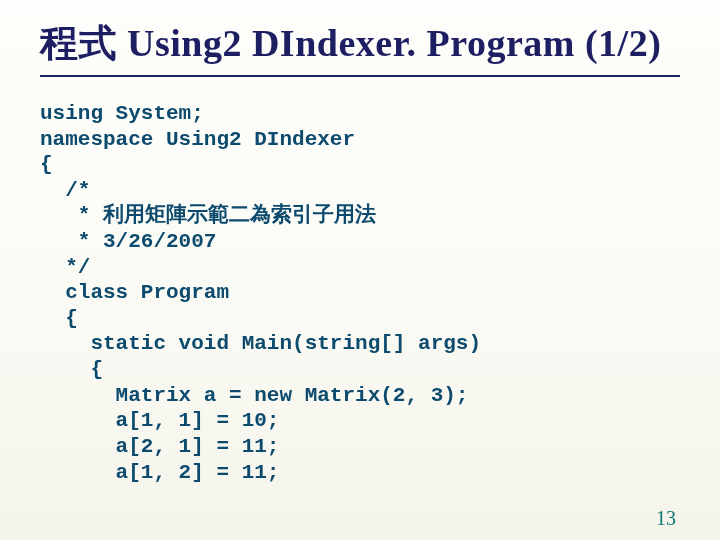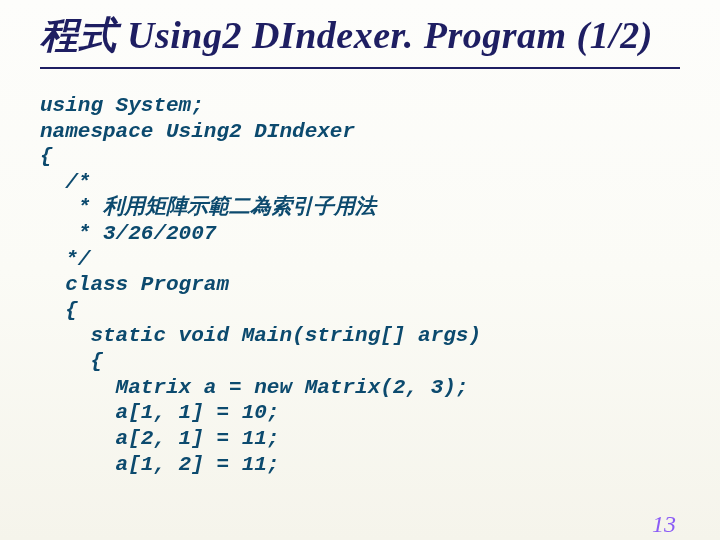--- a/index.html
+++ b/index.html
@@ -6,26 +6,25 @@
     margin: 0;
     padding: 0;
     width: 720px;
     height: 540px;
     background: linear-gradient(to bottom, #fdfdfb 0%, #fbfbf6 50%, #f5f4eb 100%);
     font-family: "Times New Roman", serif;
     position: relative;
     overflow: hidden;
   }
   .slide {
-    padding: 10px 40px 10px 40px;
+    padding: 18px 40px 10px 40px;
     box-sizing: border-box;
     width: 100%;
     height: 100%;
     position: relative;
-    font-style: italic;
   }
   .title {
     font-size: 38px;
     font-weight: bold;
     color: #1e1e62;
     margin-bottom: 6px;
     letter-spacing: 0.5px;
   }
   .underline {
     height: 2px;
@@ -36,25 +35,25 @@
   .code {
     font-family: "Courier New", monospace;
     font-size: 21px;
     font-weight: bold;
     color: #0c4a6e;
     white-space: pre;
     line-height: 1.22;
   }
   .page-num {
     position: absolute;
-    bottom: 2px;
+    bottom: 10px;
     right: 44px;
     font-family: "Times New Roman", serif;
-    font-size: 24px;
-    color: #8b5cf6;
+    font-size: 20px;
+    color: #0f766e;
   }
 </style>
 </head>
 <body>
 
 <div class="slide">
   <div class="title">程式 Using2 DIndexer. Program (1/2)</div>
   <div class="underline"></div>
   <div class="code">using System;
 namespace Using2 DIndexer

